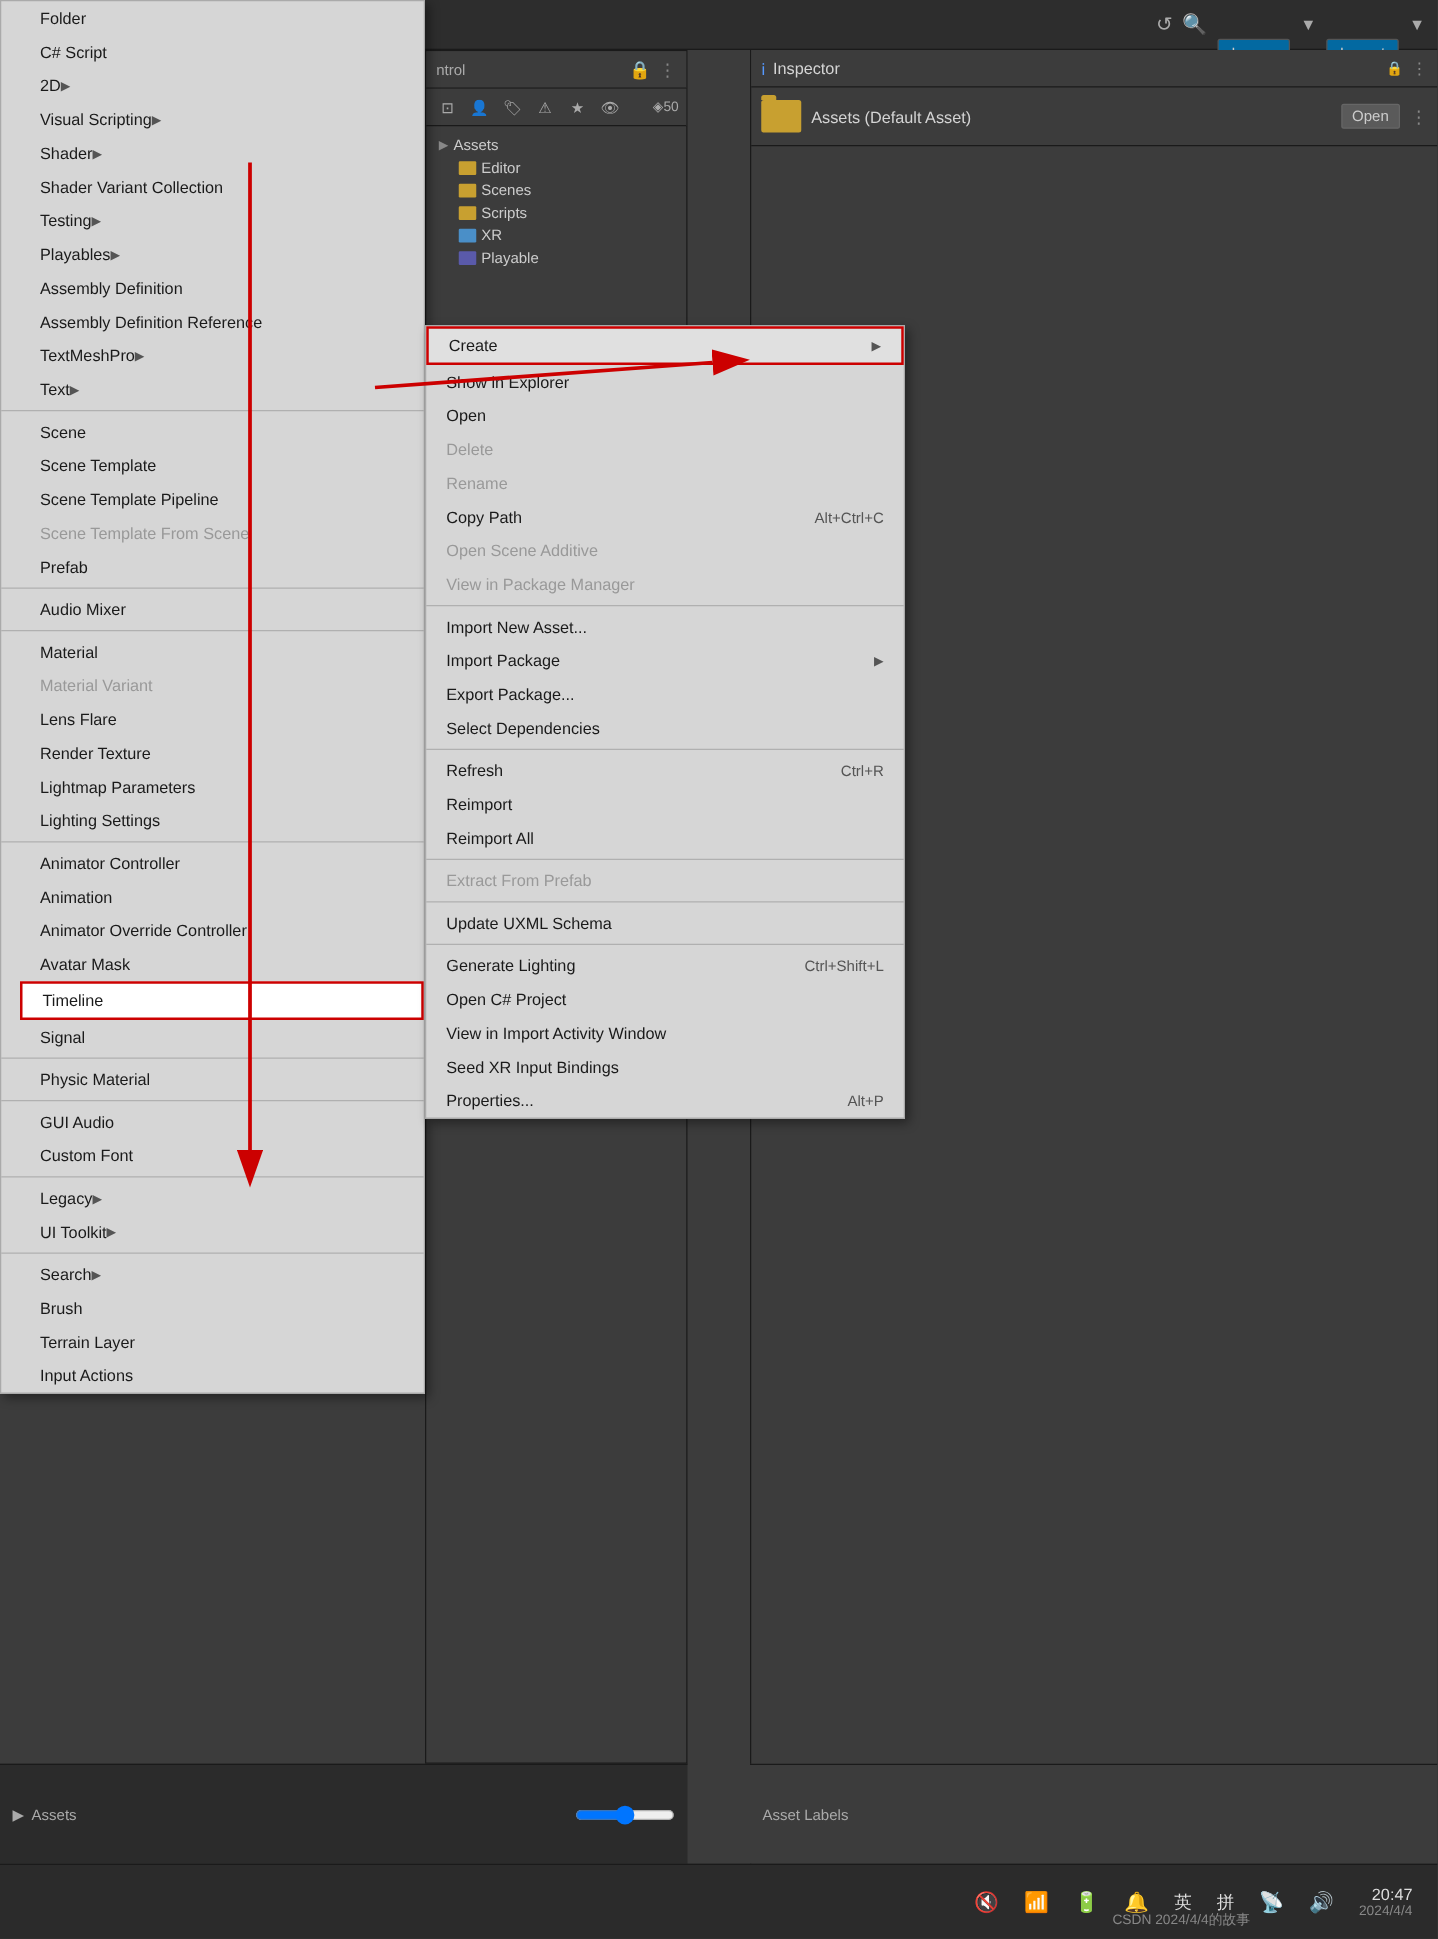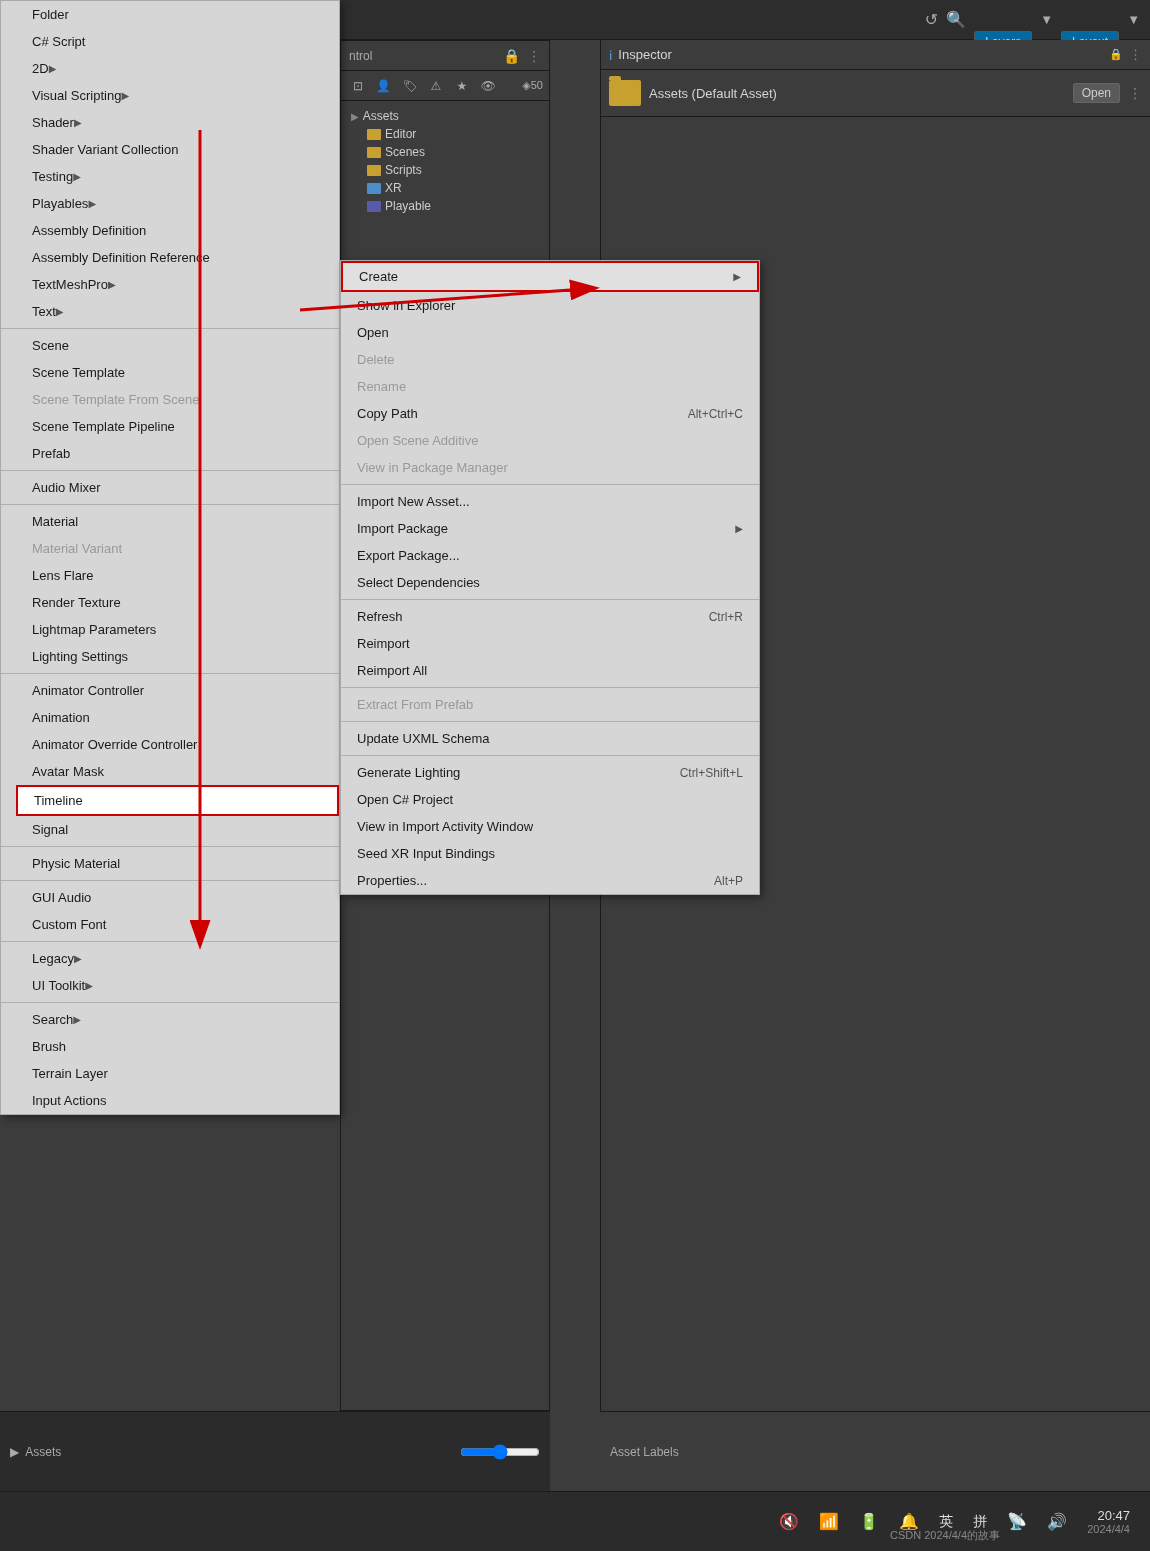--- a/index.html
+++ b/index.html
@@ -289,21 +289,21 @@
     .submenu-arrow {
       font-size: 10px;
       color: #555;
     }
 
     
     .context-menu-right {
       position: absolute;
       top: 260px;
       left: 340px;
-      width: 420px;
+      width: 384px;
       background: #d6d6d6;
       color: #1a1a1a;
       z-index: 101;
       border: 1px solid #aaa;
       box-shadow: 3px 3px 8px rgba(0,0,0,0.4);
     }
 
     .menu-item-right {
       padding: 6px 16px;
       font-size: 13px;
@@ -498,25 +498,25 @@
       <span>Text</span>
       <span class="submenu-arrow">▶</span>
     </div>
     <div class="menu-separator"></div>
     <div class="menu-item">
       <span>Scene</span>
     </div>
     <div class="menu-item">
       <span>Scene Template</span>
     </div>
+    <div class="menu-item">
+      <span>Scene Template Pipeline</span>
+    </div>
     <div class="menu-item disabled">
       <span>Scene Template From Scene</span>
-    </div>
-    <div class="menu-item">
-      <span>Scene Template Pipeline</span>
     </div>
     <div class="menu-item">
       <span>Prefab</span>
     </div>
     <div class="menu-separator"></div>
     <div class="menu-item">
       <span>Audio Mixer</span>
     </div>
     <div class="menu-separator"></div>
     <div class="menu-item">

